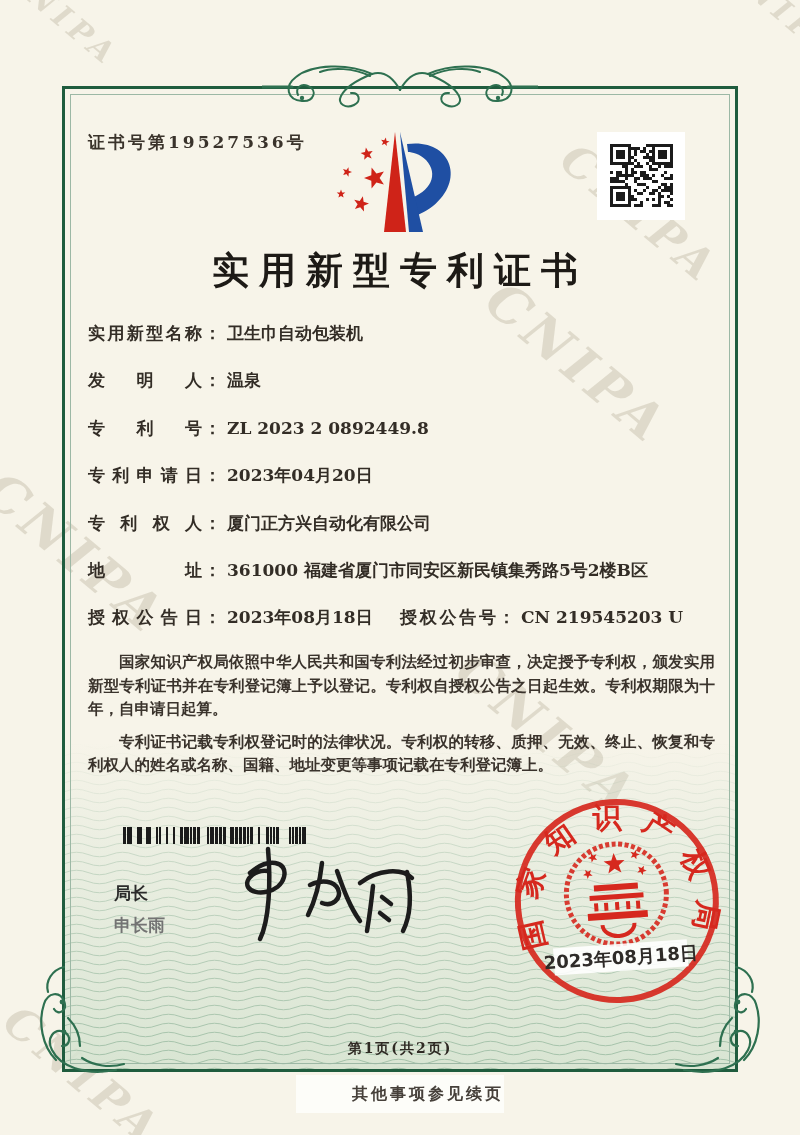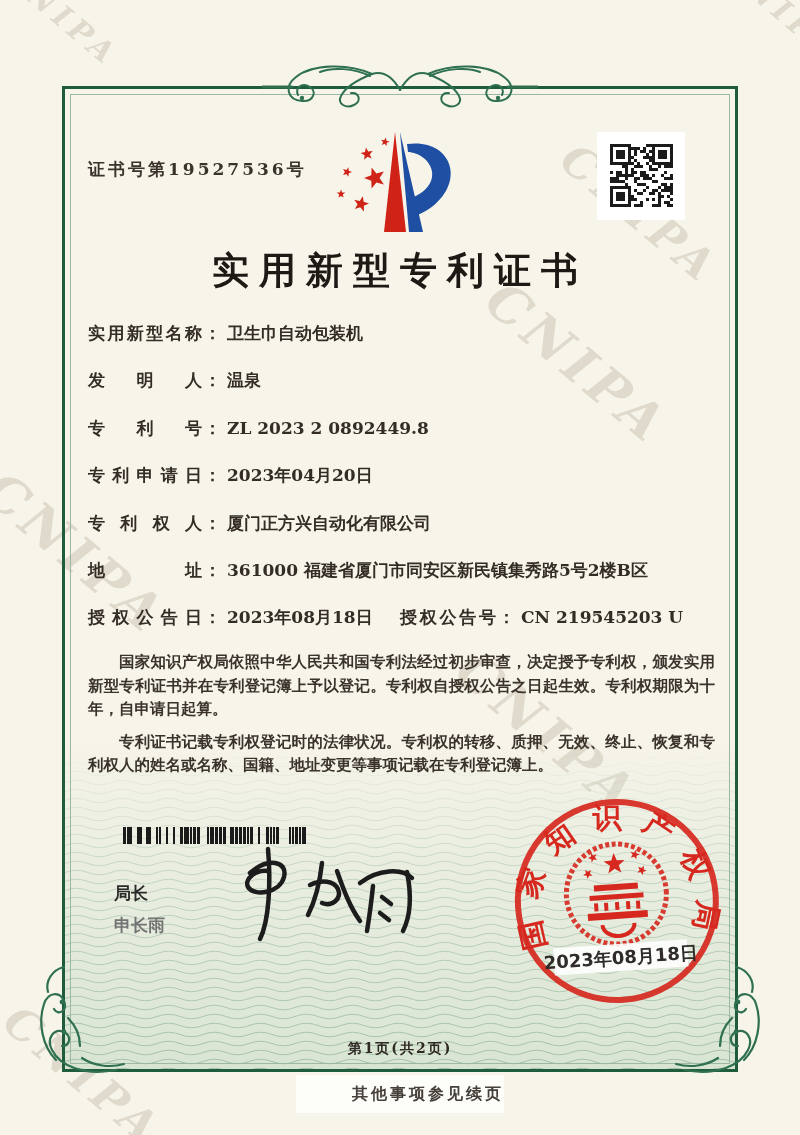--- a/index.html
+++ b/index.html
@@ -14,21 +14,21 @@
   .wm-x{font-size:44px;}
   
   .band{position:absolute;left:65px;top:742px;width:670px;height:327px;}
   
   .border-outer{position:absolute;left:62px;top:86px;width:676px;height:986px;
       border:3px solid #1f5c3e;box-sizing:border-box;}
   .border-inner{position:absolute;left:70px;top:94px;width:660px;height:970px;
       border:1px solid #9cb8a5;box-sizing:border-box;}
   .ornament{position:absolute;}
   
-  .cert-no{position:absolute;left:88px;top:131px;font-size:17px;font-weight:700;letter-spacing:3px;color:#3a332b;margin-top:27px;}
+  .cert-no{position:absolute;left:88px;top:131px;font-size:17px;font-weight:700;letter-spacing:3px;color:#3a332b;}
   .logo{position:absolute;left:333px;top:126px;}
   .qr-patch{position:absolute;left:597px;top:132px;width:88px;height:88px;background:#ffffff;}
   .qr{position:absolute;left:610px;top:144px;}
   .title{position:absolute;left:62px;top:246px;width:676px;text-align:center;
       font-size:37px;font-weight:700;letter-spacing:10px;color:#1d1a16;}
   
   .fields{position:absolute;left:88px;top:322px;width:630px;}
   .frow{position:absolute;left:0;font-size:17px;font-weight:600;color:#332d26;white-space:nowrap;}
   .flabel{display:inline-block;width:114px;text-align:justify;text-align-last:justify;vertical-align:top;}
   .flabel.narrow{width:96px;}

